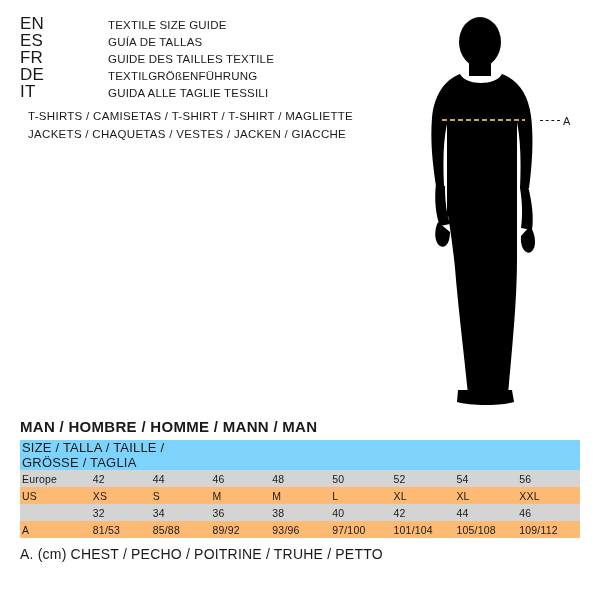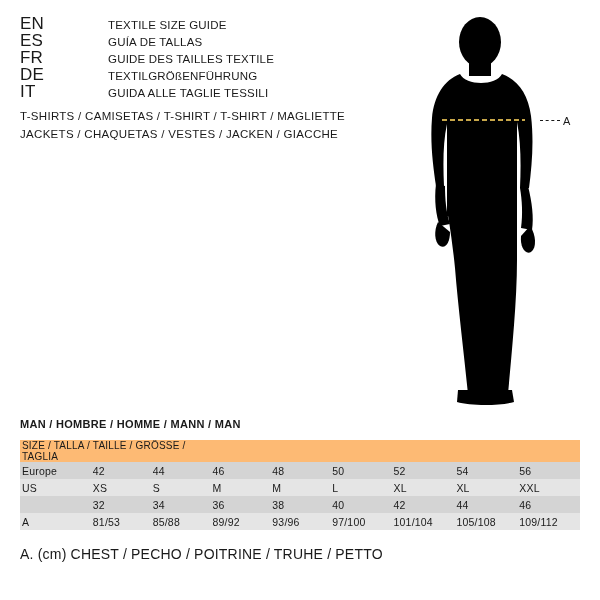--- a/index.html
+++ b/index.html
@@ -42,21 +42,21 @@
   .lang-text {
     font-size: 11.5px;
     letter-spacing: 0.2px;
     color: #1a1a1a;
     margin-left: 48px;
   }
 
   
   .garment-lines {
     position: absolute;
-    left: 20px;
+    left: 28px;
     top: 110px;
     width: 400px;
   }
   .garment-line {
     font-size: 11.5px;
     letter-spacing: 0.3px;
     height: 18px;
     color: #1a1a1a;
   }
 
@@ -86,49 +86,49 @@
     top: 110px;
     width: 20px;
     border-top: 1.5px dashed #1a1a1a;
   }
 
   
   .table-title {
     position: absolute;
     left: 20px;
     top: 418px;
-    font-size: 11px;
+    font-size: 15px;
     letter-spacing: 0.3px;
     font-weight: bold;
     color: #1a1a1a;
   }
   .size-table {
     position: absolute;
     left: 20px;
     top: 440px;
     width: 560px;
     border-collapse: collapse;
     font-size: 10.5px;
     color: #1a1a1a;
   }
   .size-table td {
     height: 17px;
     padding: 0 0 0 2px;
     vertical-align: middle;
     letter-spacing: 0.2px;
   }
   .row-head td {
-    background: #fdba74;
-    font-size: 10px;
+    background: #7dd3fc;
+    font-size: 13px;
   }
   .row-shade td {
     background: #d4d4d4;
   }
   .row-plain td {
-    background: #e5e5e5;
+    background: #fdba74;
   }
   .c-label { width: 80px; }
   .c-v { width: 68px; }
 
   .footnote {
     position: absolute;
     left: 20px;
     top: 546px;
     font-size: 14px;
     letter-spacing: 0.2px;

